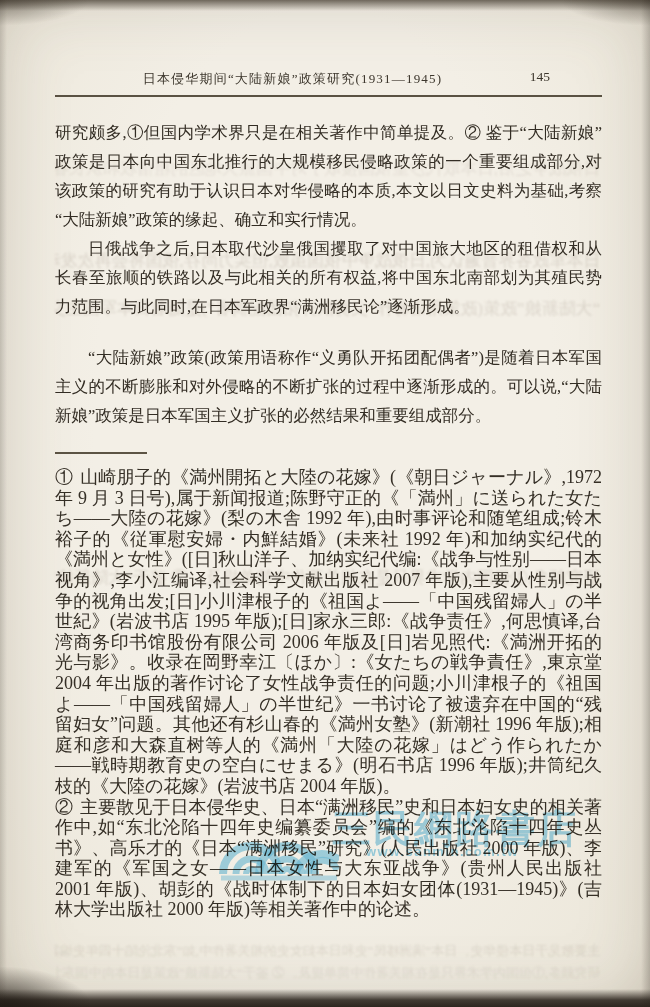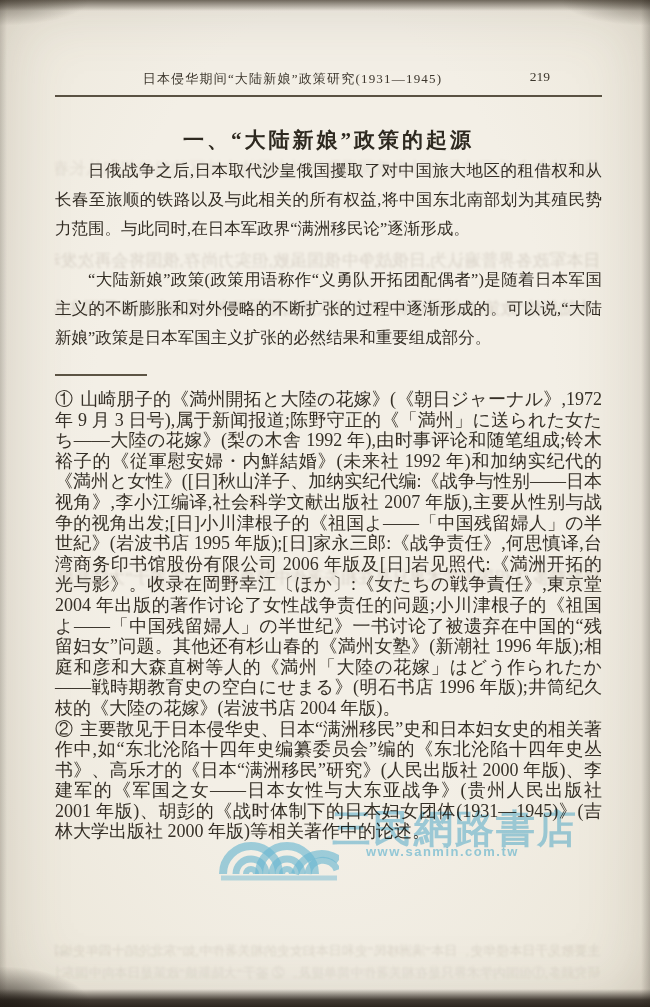--- a/index.html
+++ b/index.html
@@ -65,25 +65,25 @@
   <div class="bleed" style="top:249px;">日本军政各界普遍认为,日俄战争中俄国虽败,但实力尚存,俄国将会再次发动日俄战争。对此,日本参谋总长儿玉源太郎和贵族院议员后藤新平明</div>
   <div class="bleed" style="top:297px;">“大陆新娘”政策(政策用语称作“义勇队开拓团配偶者”)是随着日本军国主义的不断膨胀和对外侵略的不断扩张的过程中逐渐形成的。可以说,“大陆新娘”政策是日本军国主义扩张的必然结果和重要组成部分。</div>
   <div class="bleed" style="top:566px;">研究颇多,①但国内学术界只是在相关著作中简单提及。② 鉴于“大陆新娘”政策是日本向中国东北推行的大规模移民侵略政策的一个重要组成部分,对该政策的研究有助于认识日本对华侵略的本质,本文以日文史料为基础,考察“大陆新娘”政策的缘起、确立和实行情况。</div>
   <div class="bleed small" style="top:942px;">主要散见于日本侵华史、日本“满洲移民”史和日本妇女史的相关著作中,如“东北沦陷十四年史编纂委员会”编的《东北沦陷十四年史丛书》、高乐才的《日本“满洲移民”研究》(人民出版社 2000 年版)、李建军的《军国之女——日本女性与大东亚战争》(贵州人民出版社 2001 年版)、胡彭的《战时体制下的日本妇女团体(1931—1945)》(吉林大学出版社 2005 年版)等相关著作中的论述。</div>
   <div class="bleed small" style="top:964px;color:rgba(128,116,98,0.13);">研究颇多,①但国内学术界只是在相关著作中简单提及。② 鉴于“大陆新娘”政策是日本向中国东北推行的大规模移民侵略政策的一个重要组成部分,对该政策的研究有助于认识日本对华侵略的本质,本文以日文史料为基础,考察“大陆新娘”政策的缘起、确立和实行情况。</div>
 
   <div class="content">
 
     <div class="header">
       <span class="title">日本侵华期间“大陆新娘”政策研究(1931—1945)</span>
-      <span class="pageno">219</span>
+      <span class="pageno">145</span>
     </div>
 
+    <p class="para p1">研究颇多,①但国内学术界只是在相关著作中简单提及。② 鉴于“大陆新娘”政策是日本向中国东北推行的大规模移民侵略政策的一个重要组成部分,对该政策的研究有助于认识日本对华侵略的本质,本文以日文史料为基础,考察“大陆新娘”政策的缘起、确立和实行情况。</p>
 
-    <h2 class="sec-heading">一、“大陆新娘”政策的起源</h2>
 
     <p class="para indent">日俄战争之后,日本取代沙皇俄国攫取了对中国旅大地区的租借权和从长春至旅顺的铁路以及与此相关的所有权益,将中国东北南部划为其殖民势力范围。与此同时,在日本军政界“满洲移民论”逐渐形成。</p>
 
     <p class="para p2 indent">“大陆新娘”政策(政策用语称作“义勇队开拓团配偶者”)是随着日本军国主义的不断膨胀和对外侵略的不断扩张的过程中逐渐形成的。可以说,“大陆新娘”政策是日本军国主义扩张的必然结果和重要组成部分。</p>
 
 
     <div class="footnotes">
       <div class="fn-rule"></div>
 
       <p class="fn"><span class="fn-marker">①</span><span>山崎朋子的《満州開拓と大陸の花嫁》(《朝日ジャーナル》,1972 年 9 月 3 日号),属于新闻报道;陈野守正的《「満州」に送られた女たち——大陸の花嫁》(梨の木舎 1992 年),由时事评论和随笔组成;铃木裕子的《従軍慰安婦・内鮮結婚》(未来社 1992 年)和加纳实纪代的《満州と女性》([日]秋山洋子、加纳实纪代编:《战争与性别——日本视角》,李小江编译,社会科学文献出版社 2007 年版),主要从性别与战争的视角出发;[日]小川津根子的《祖国よ——「中国残留婦人」の半世紀》(岩波书店 1995 年版);[日]家永三郎:《战争责任》,何思慎译,台湾商务印书馆股份有限公司 2006 年版及[日]岩见照代:《満洲开拓的光与影》。收录在岡野幸江〔ほか〕:《女たちの戦争責任》,東京堂 2004 年出版的著作讨论了女性战争责任的问题;小川津根子的《祖国よ——「中国残留婦人」の半世纪》一书讨论了被遗弃在中国的“残留妇女”问题。其他还有杉山春的《満州女塾》(新潮社 1996 年版);相庭和彦和大森直树等人的《満州「大陸の花嫁」はどう作られたか——戦時期教育史の空白にせまる》(明石书店 1996 年版);井筒纪久枝的《大陸の花嫁》(岩波书店 2004 年版)。</span></p>

